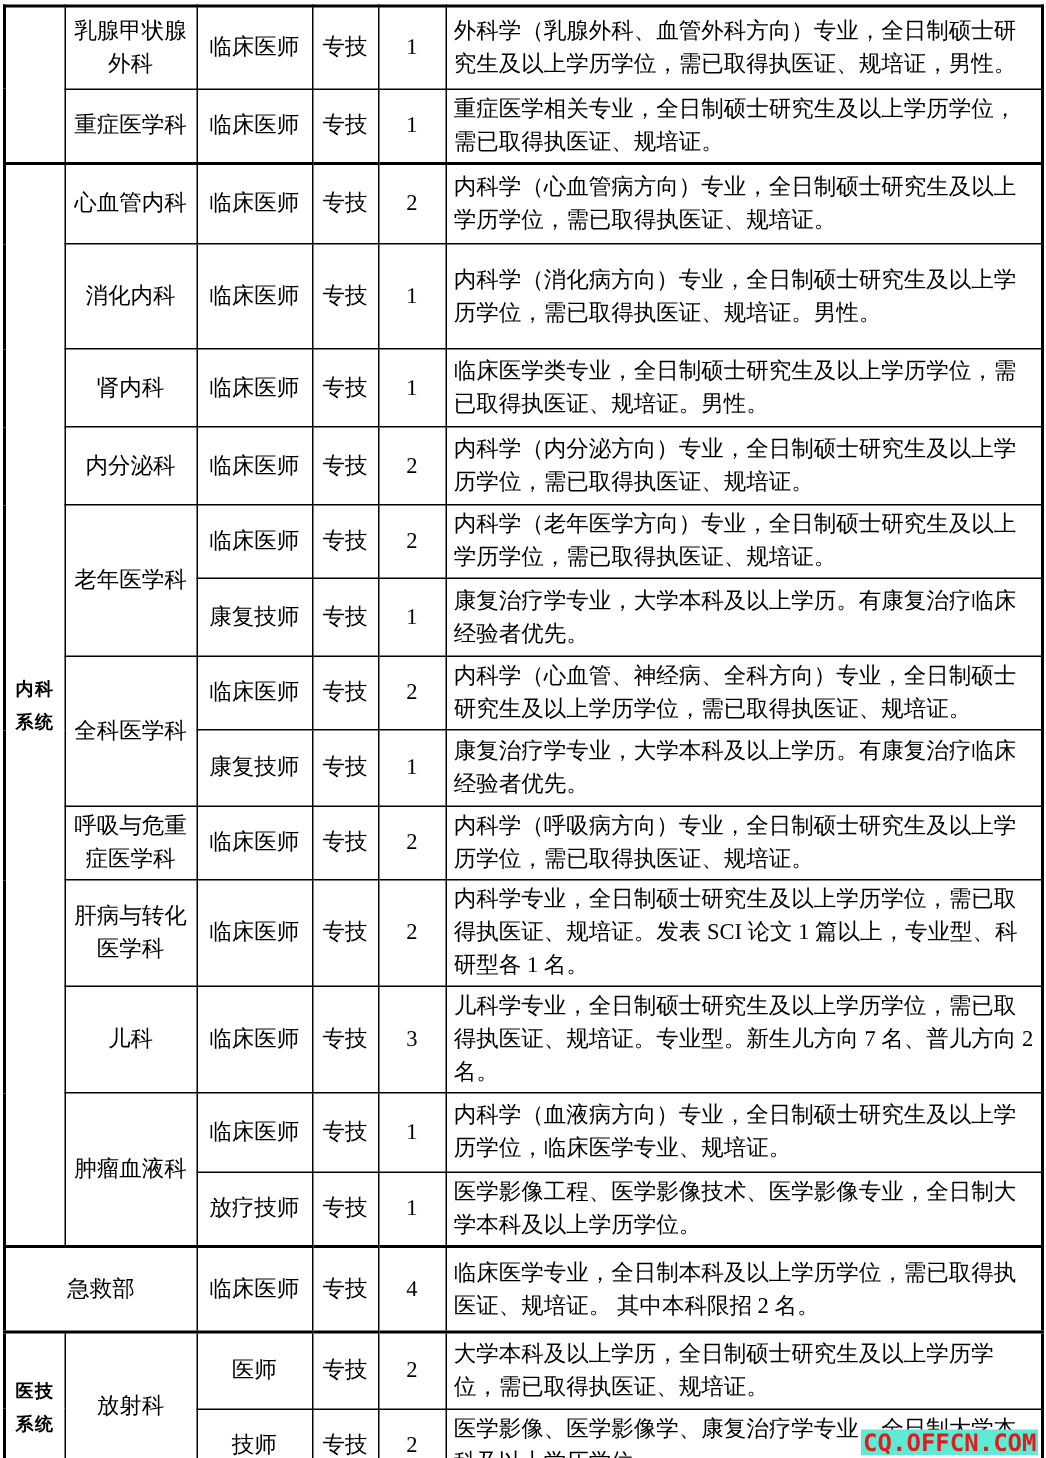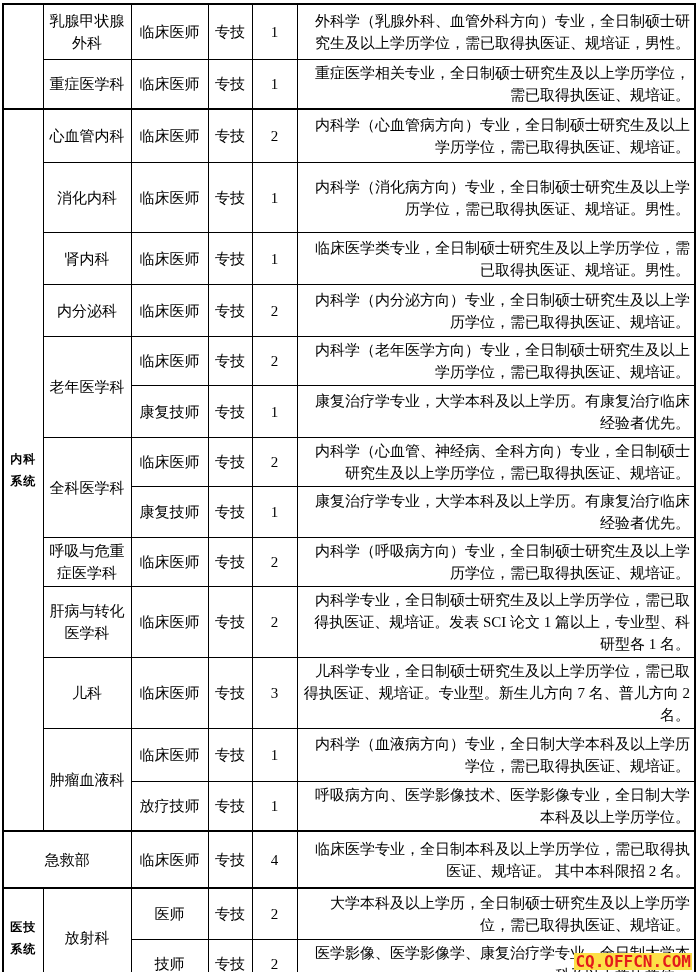--- a/index.html
+++ b/index.html
@@ -14,27 +14,27 @@
     border:2px solid #000;
     font-family:Liberation Serif, serif;
   }
   td{
     border:1px solid #000;
     font-size:15px;line-height:22px;
     text-align:center;vertical-align:middle;
     padding:1px 2px;overflow:hidden;word-break:break-all;
   }
   td.sys{font-weight:bold;font-size:12px;letter-spacing:1px;}
-  td.req{text-align:right;padding:2px 4px 2px 5px;}
+  td.req{text-align:left;padding:2px 4px 2px 5px;}
   tr.sect td{border-top:2px solid #000;}
   .watermark{
     position:absolute;right:5px;top:953px;
     font-family:"DejaVu Sans Mono",monospace;
     font-weight:bold;font-size:16px;line-height:17px;
-    color:#e31b1b;background:#fde047;padding:0 1px;
+    color:#e31b1b;background:#5eead4;padding:0 1px;
     letter-spacing:0px;
   }
 </style>
 </head>
 <body>
 
 <div class="table-wrap">
 <table class="recruit">
   <colgroup>
     <col style="width:40px">
@@ -134,27 +134,27 @@
       <td>临床医师</td>
       <td>专技</td>
       <td>3</td>
       <td class="req">儿科学专业，全日制硕士研究生及以上学历学位，需已取得执医证、规培证。专业型。新生儿方向 7 名、普儿方向 2 名。</td>
     </tr>
     <tr style="height:53px">
       <td rowspan="2">肿瘤血液科</td>
       <td>临床医师</td>
       <td>专技</td>
       <td>1</td>
-      <td class="req">内科学（血液病方向）专业，全日制大学本科及以上学历学位，需已取得执医证、规培证。</td>
+      <td class="req">内科学（血液病方向）专业，全日制硕士研究生及以上学历学位，临床医学专业、规培证。</td>
     </tr>
     <tr style="height:48px">
       <td>放疗技师</td>
       <td>专技</td>
       <td>1</td>
-      <td class="req">呼吸病方向、医学影像技术、医学影像专业，全日制大学本科及以上学历学位。</td>
+      <td class="req">医学影像工程、医学影像技术、医学影像专业，全日制大学本科及以上学历学位。</td>
     </tr>
     <tr class="sect" style="height:57px">
       <td colspan="2">急救部</td>
       <td>临床医师</td>
       <td>专技</td>
       <td>4</td>
       <td class="req">临床医学专业，全日制本科及以上学历学位，需已取得执医证、规培证。 其中本科限招 2 名。</td>
     </tr>
     <tr class="sect" style="height:51px">
       <td class="sys" rowspan="2">医技系统</td>

